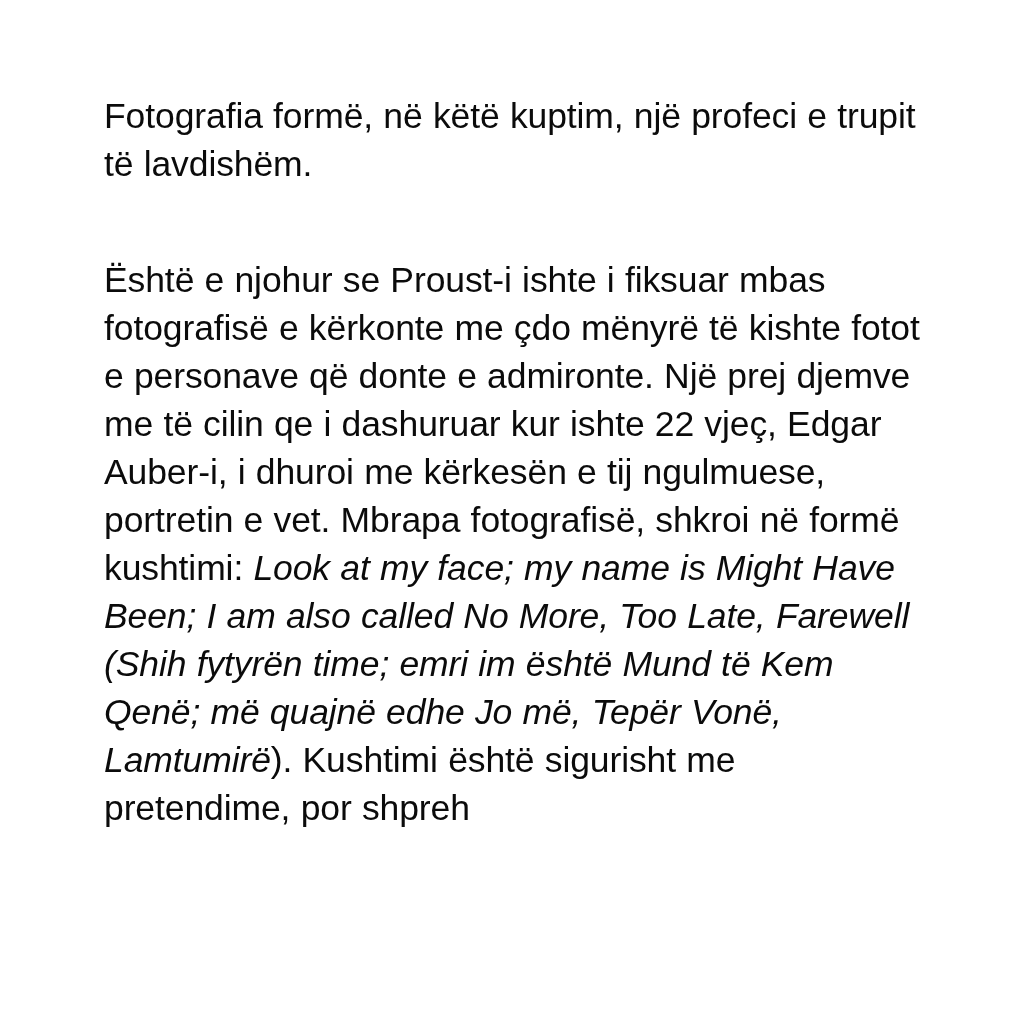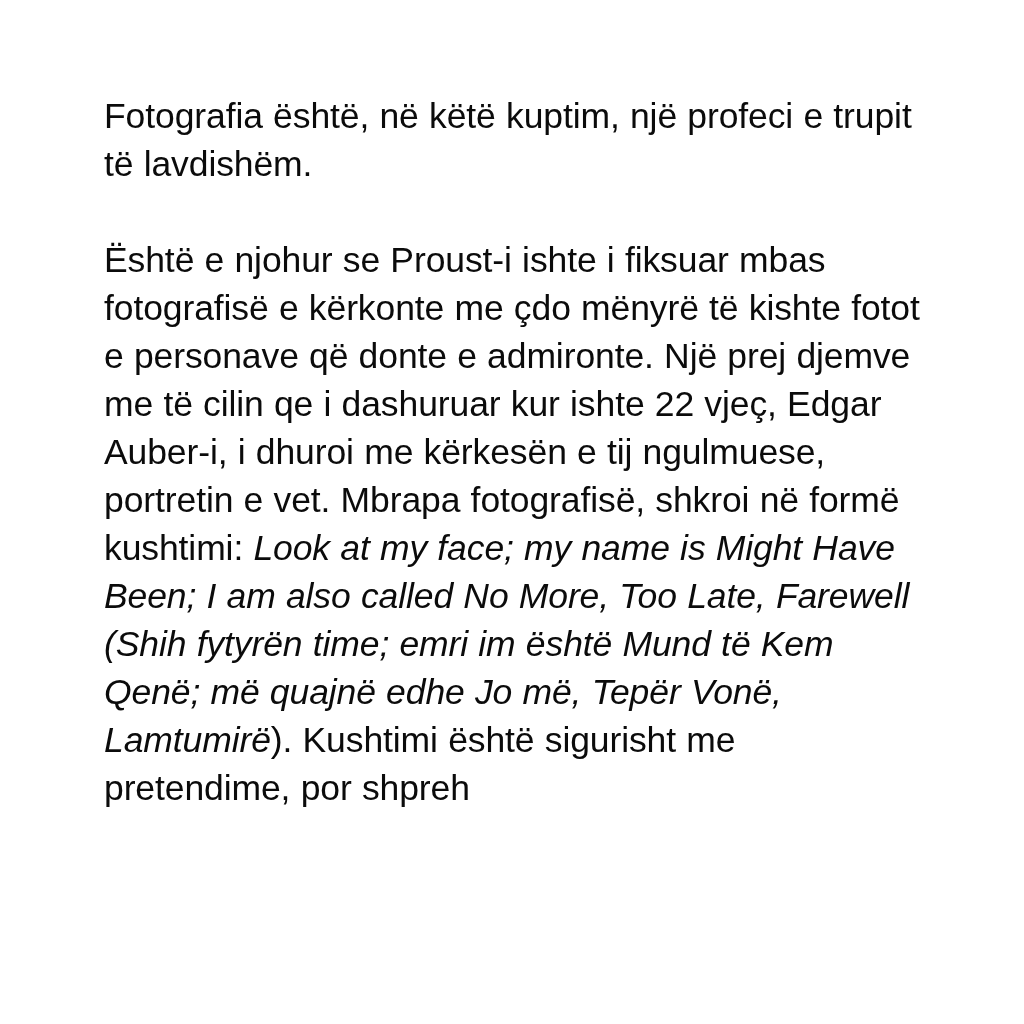--- a/index.html
+++ b/index.html
@@ -23,31 +23,31 @@
   }
   .para {
     font-size: 35.5px;
     line-height: 48px;
     letter-spacing: -0.1px;
     color: #0b0b0b;
     margin: 0;
     word-spacing: 0.5px;
   }
   .para + .para {
-    margin-top: 48px;
+    margin-top: 68px;
   }
   .italic {
     font-style: italic;
   }
   .inline {
     display: inline;
   }
 </style>
 </head>
 <body>
 
 <div class="page">
 
-  <p class="para">Fotografia është, në këtë kuptim, një profeci e trupit të lavdishëm.</p>
+  <p class="para">Fotografia formë, në këtë kuptim, një profeci e trupit të lavdishëm.</p>
 
   <p class="para"><span class="inline">Është e njohur se Proust-i ishte i fiksuar mbas fotografisë e kërkonte me çdo mënyrë të kishte fotot e personave që donte e admironte. Një prej djemve me të cilin qe i dashuruar kur ishte 22 vjeç, Edgar Auber-i, i dhuroi me kërkesën e tij ngulmuese, portretin e vet. Mbrapa fotografisë, shkroi në formë kushtimi: </span><span class="inline italic">Look at my face; my name is Might Have Been; I am also called No More, Too Late, Farewell (</span><span class="inline italic">Shih fytyrën time; emri im është Mund të Kem Qenë; më quajnë edhe Jo më, Tepër Vonë, Lamtumirë</span><span class="inline">). Kushtimi është sigurisht me pretendime, por shpreh</span></p>
 
 </div>
 
 </body></html>

